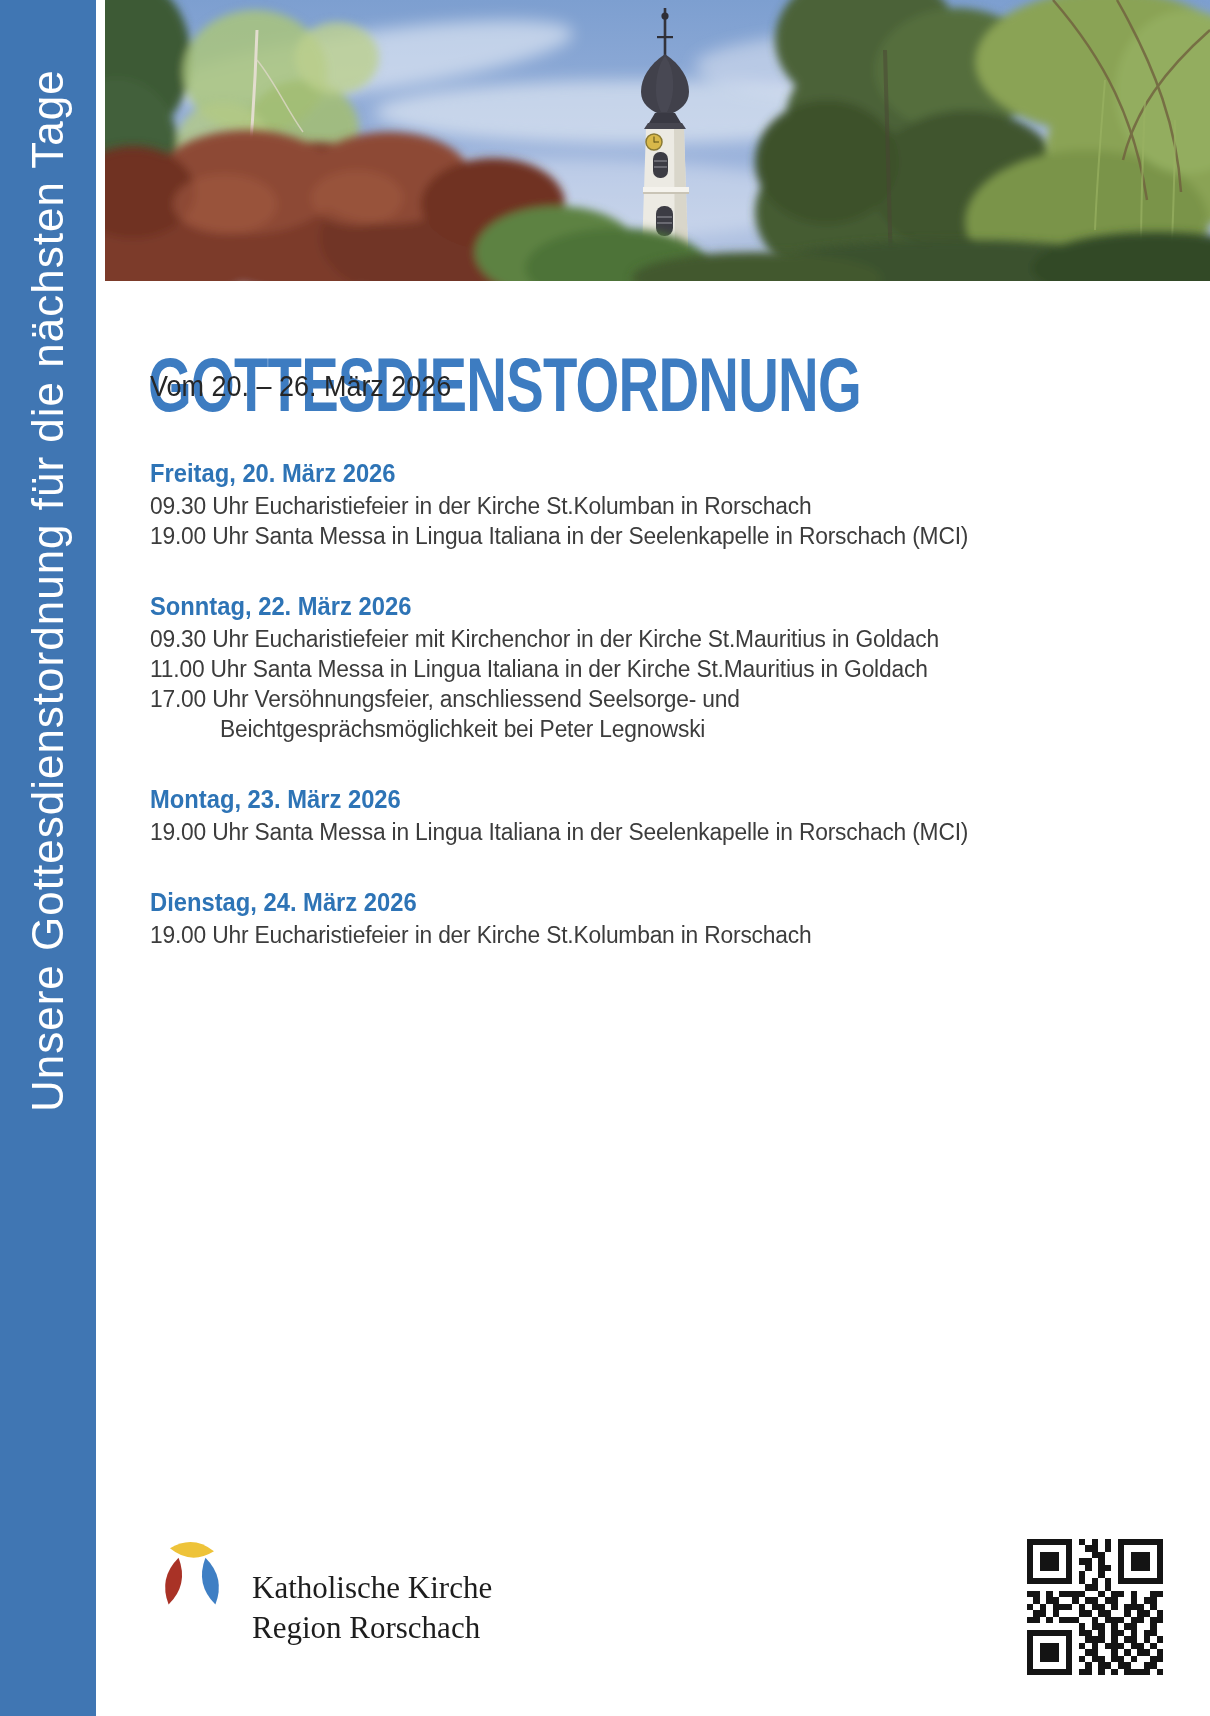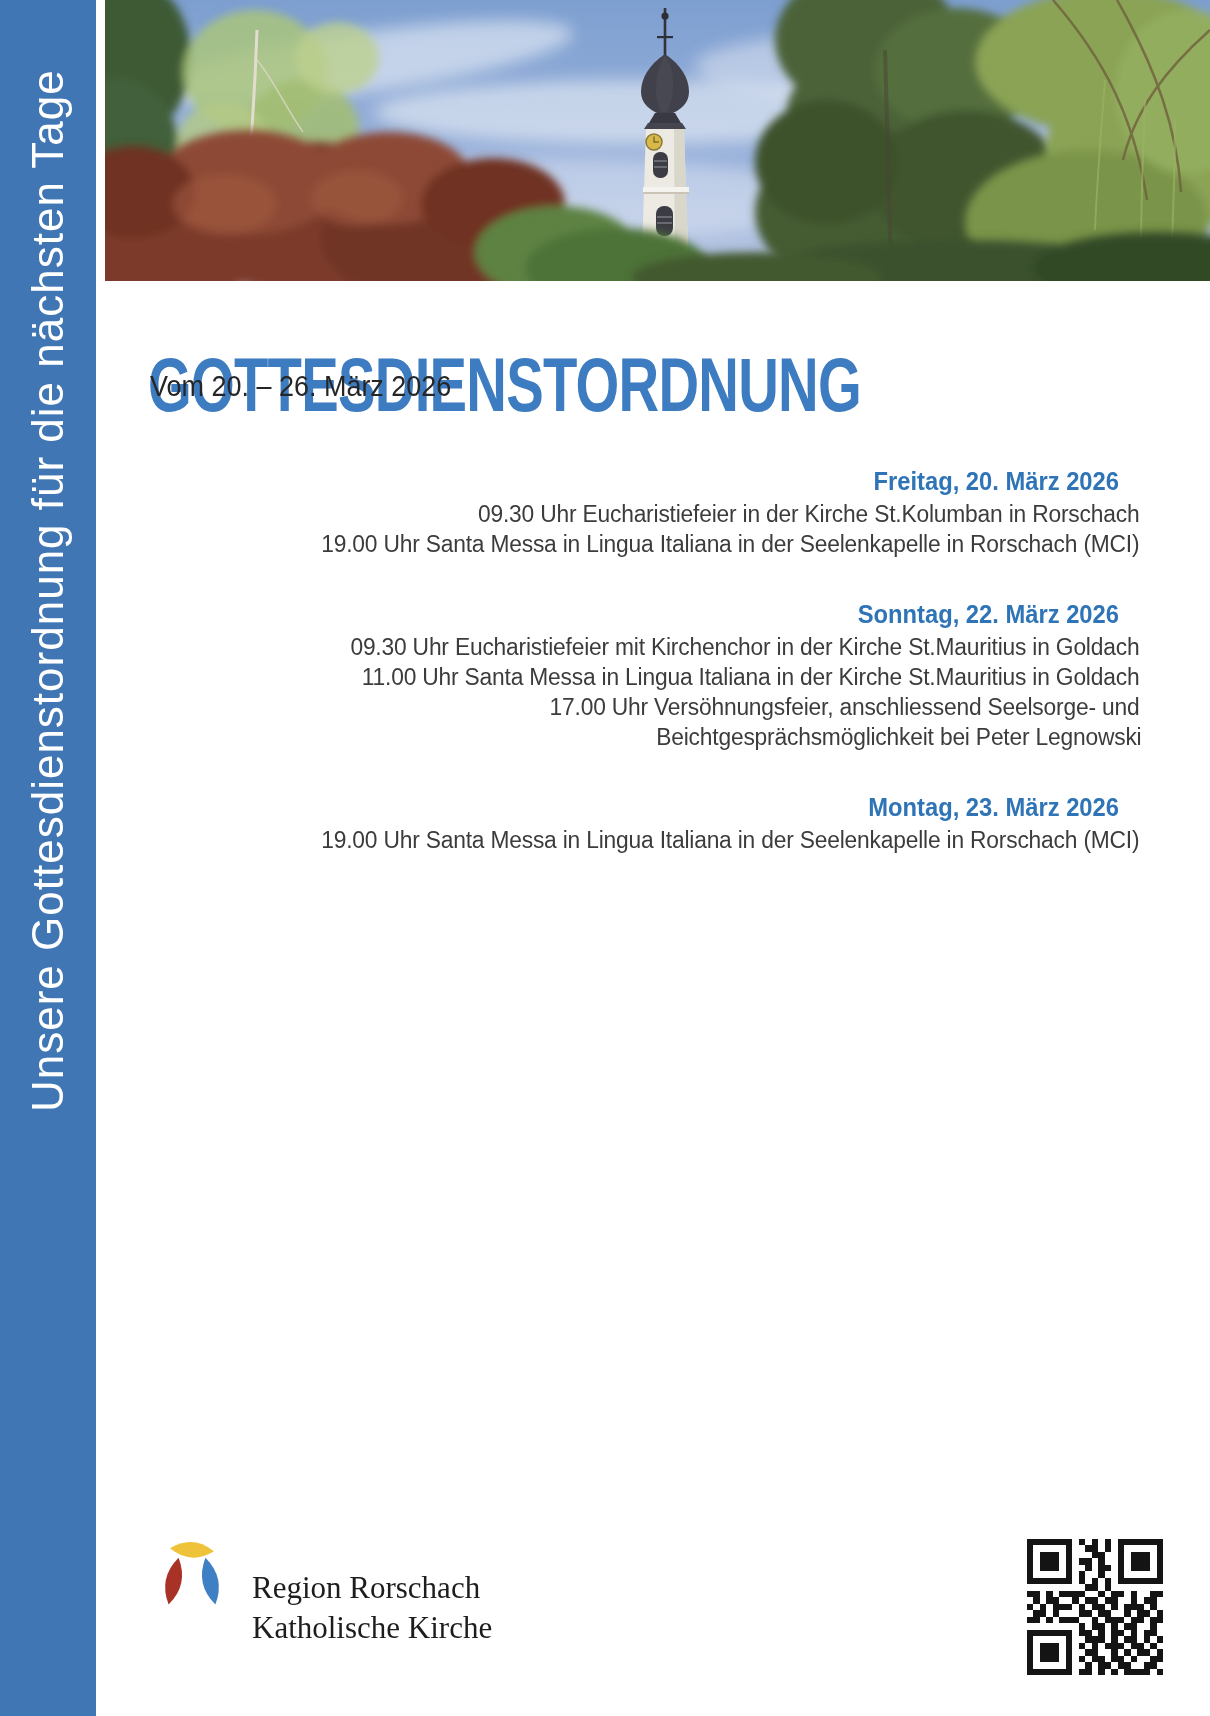--- a/index.html
+++ b/index.html
@@ -19,21 +19,21 @@
 
   
   .title{position:absolute;left:148px;top:298px;color:#3d7cc1;font-weight:bold;
          font-size:76px;line-height:72px;letter-spacing:-1px;
          transform:scaleX(.74);transform-origin:left top;white-space:nowrap;}
   .subtitle{position:absolute;left:150px;top:370px;color:#262626;font-size:29px;
             transform:scaleX(.93);transform-origin:left top;white-space:nowrap;}
 
   
   .schedule{position:absolute;left:150px;top:450px;width:1020px;}
-  .day{margin:16px 0 40px 0;text-align:right;}
+  .day{margin:8px 0 40px 0;}
   .day-heading{margin:0 0 3px 0;color:#2e74b6;font-size:25px;line-height:30px;font-weight:bold;
                transform:scaleX(.95);transform-origin:left top;white-space:nowrap;}
   .line{margin:0;color:#3c3c3c;font-size:23.5px;line-height:30px;letter-spacing:-0.2px;
         transform:scaleX(.97);transform-origin:left top;white-space:nowrap;}
   .line.indent{margin-left:70px;}
 
   
   .logo{position:absolute;left:146px;top:1524px;width:92px;height:92px;}
   .org{position:absolute;left:252px;top:1568px;color:#1d1d1d;
        font-family:"Liberation Serif","DejaVu Serif",serif;font-size:31px;line-height:40px;}
@@ -178,36 +178,40 @@
       <p class="line">11.00 Uhr Santa Messa in Lingua Italiana in der Kirche St.Mauritius in Goldach</p>
       <p class="line">17.00 Uhr Versöhnungsfeier, anschliessend Seelsorge- und</p>
       <p class="line indent">Beichtgesprächsmöglichkeit bei Peter Legnowski</p>
     </section>
 
     <section class="day">
       <h3 class="day-heading">Montag, 23. März 2026</h3>
       <p class="line">19.00 Uhr Santa Messa in Lingua Italiana in der Seelenkapelle in Rorschach (MCI)</p>
     </section>
 
+    <section class="day">
+      <h3 class="day-heading">Dienstag, 24. März 2026</h3>
+      <p class="line">19.00 Uhr Eucharistiefeier in der Kirche St.Kolumban in Rorschach</p>
+    </section>
 
 
   </div>
 
   <div class="logo">
     <svg viewBox="-50 -50 100 100">
       <g>
         <path d="M-24,0 Q0,-17 24,0 Q0,17 -24,0 Z" fill="#eec339" transform="translate(0,-22) rotate(4)"></path>
         <path d="M-26,0 Q0,-17 26,0 Q0,17 -26,0 Z" fill="#a93226" transform="translate(-20,12) rotate(102)"></path>
         <path d="M-26,0 Q0,-17 26,0 Q0,17 -26,0 Z" fill="#3f7fc4" transform="translate(20,12) rotate(-102)"></path>
       </g>
     </svg>
   </div>
   <div class="org">
+    <div>Katholische Kirche</div>
     <div>Region Rorschach</div>
-    <div>Katholische Kirche</div>
   </div>
 
   <div class="qr">
       <div class="m"></div>
       <div class="m"></div>
       <div class="m"></div>
       <div class="m"></div>
       <div class="m"></div>
       <div class="m"></div>
       <div class="m"></div>

